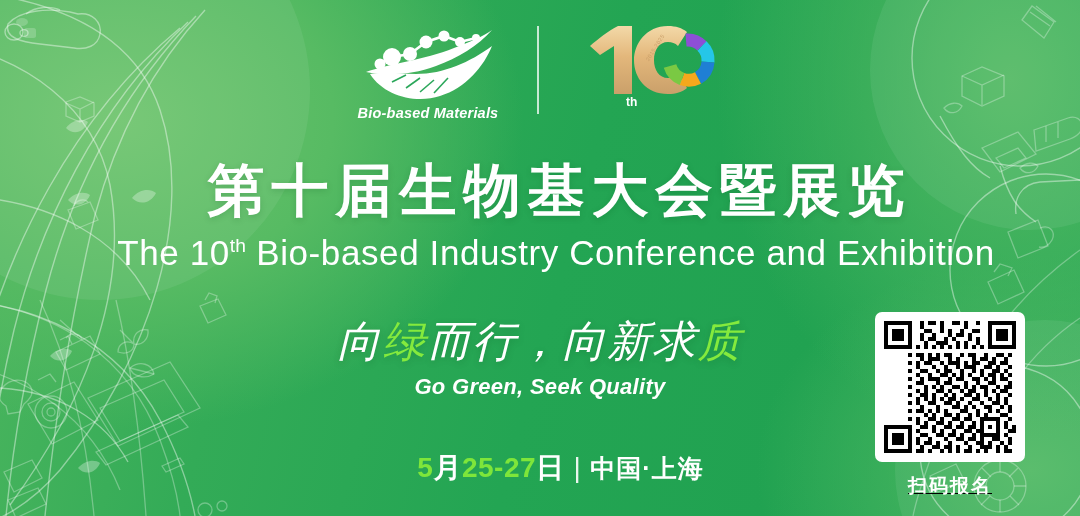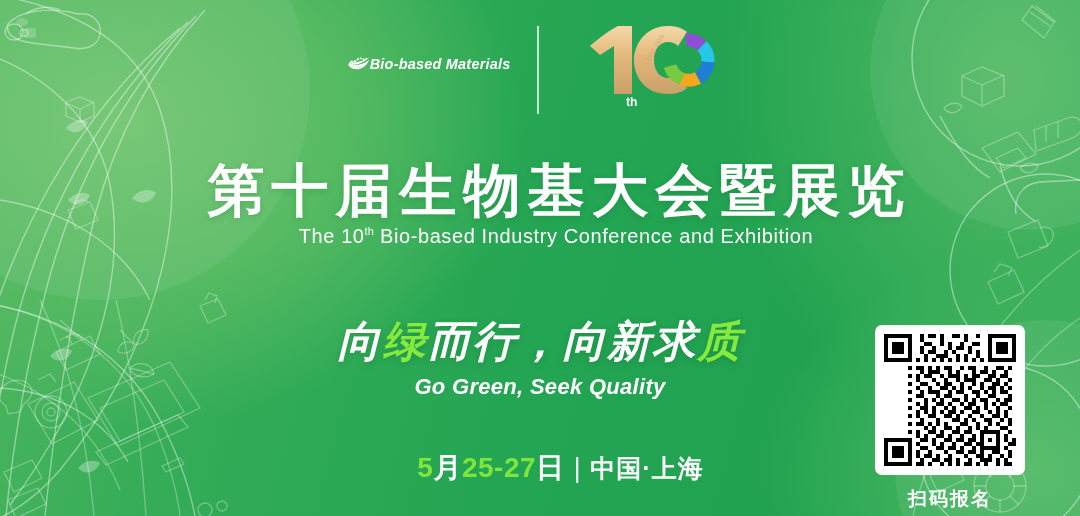--- a/index.html
+++ b/index.html
@@ -20,21 +20,21 @@
   .ln2{fill:none;stroke:#ffffff;stroke-opacity:.30;stroke-width:1.3;}
   .fl{fill:#ffffff;fill-opacity:.30;}
   .fl2{fill:#ffffff;fill-opacity:.20;}
   .blob{fill:#ffffff;fill-opacity:.07;}
 
   
   #logo-row{
     position:absolute;left:0;right:0;top:22px;height:120px;
     display:flex;justify-content:center;align-items:flex-start;gap:0;
   }
-  .logo-left{width:165px;display:flex;flex-direction:row;align-items:center;}
+  .logo-left{width:165px;display:flex;flex-direction:column;align-items:center;}
   .leaf-mark{width:140px;height:82px;}
   .logo-left .cap{
     color:#fff;font-size:14.5px;font-weight:bold;font-style:italic;
     letter-spacing:.2px;margin-top:1px;white-space:nowrap;
   }
   .divider{width:2px;height:88px;background:rgba(255,255,255,.75);margin:4px 26px 0 26px;}
   .logo-right{width:170px;display:flex;flex-direction:column;align-items:center;}
   .ten-mark{width:148px;height:86px;}
   .logo-right .cap{
     color:#fff;font-size:17px;font-weight:bold;letter-spacing:.1px;
@@ -42,29 +42,29 @@
   }
 
   
   #headline{position:absolute;left:0;right:0;top:160px;text-align:center;padding-left:32px;}
   #cn-title{
     color:#ffffff;font-size:57px;font-weight:bold;line-height:1.08;
     letter-spacing:7px;text-indent:7px;
     text-shadow:0 2px 6px rgba(0,80,30,.18);
   }
   #en-title{
-    color:#ffffff;font-size:20px;font-weight:400;line-height:1.25;
-    letter-spacing:.6px;margin-top:2px;
+    color:#ffffff;font-size:35px;font-weight:400;line-height:1.25;
+    letter-spacing:.6px;margin-top:9px;
   }
   #en-title sup{font-size:.55em;vertical-align:super;letter-spacing:0;}
 
   
   #slogan-wrap{position:absolute;left:0;right:0;top:318px;text-align:center;}
   #slogan{
-    font-size:43px;font-weight:bold;font-style:italic;line-height:1.1;
+    font-size:43px;font-weight:normal;font-style:italic;line-height:1.1;
     letter-spacing:2px;white-space:nowrap;
     text-shadow:0 2px 7px rgba(0,70,25,.22);
   }
   #slogan .w{color:#ffffff;}
   #slogan .g{color:#84ea3d;}
   #slogan-en{
     color:#ffffff;font-size:22px;font-weight:bold;font-style:italic;
     letter-spacing:.3px;margin-top:9px;
   }
 
@@ -72,21 +72,21 @@
   #dateline{
     position:absolute;left:0;right:0;top:449px;text-align:center;
     font-size:28px;font-weight:bold;letter-spacing:.5px;white-space:nowrap;margin-left:41px;
   }
   #dateline .hl{color:#7ee63a;}
   #dateline .wt{color:#ffffff;}
   #dateline .sep{color:#ffffff;font-weight:400;margin:0 9px;opacity:.9;}
   #dateline .loc{color:#ffffff;font-size:25px;letter-spacing:1px;}
 
   
-  #qr-block{position:absolute;left:875px;top:325px;width:150px;text-align:center;}
+  #qr-block{position:absolute;left:875px;top:312px;width:150px;text-align:center;text-decoration:underline;}
   #qr-card{
     width:150px;height:150px;background:#ffffff;border-radius:7px;
     padding:9px;display:block;
   }
   #qr-card svg{display:block;width:100%;height:100%;}
   #qr-caption{
     color:#ffffff;font-size:19px;font-weight:bold;letter-spacing:2px;margin-top:11px;
   }
 </style>
 </head>

